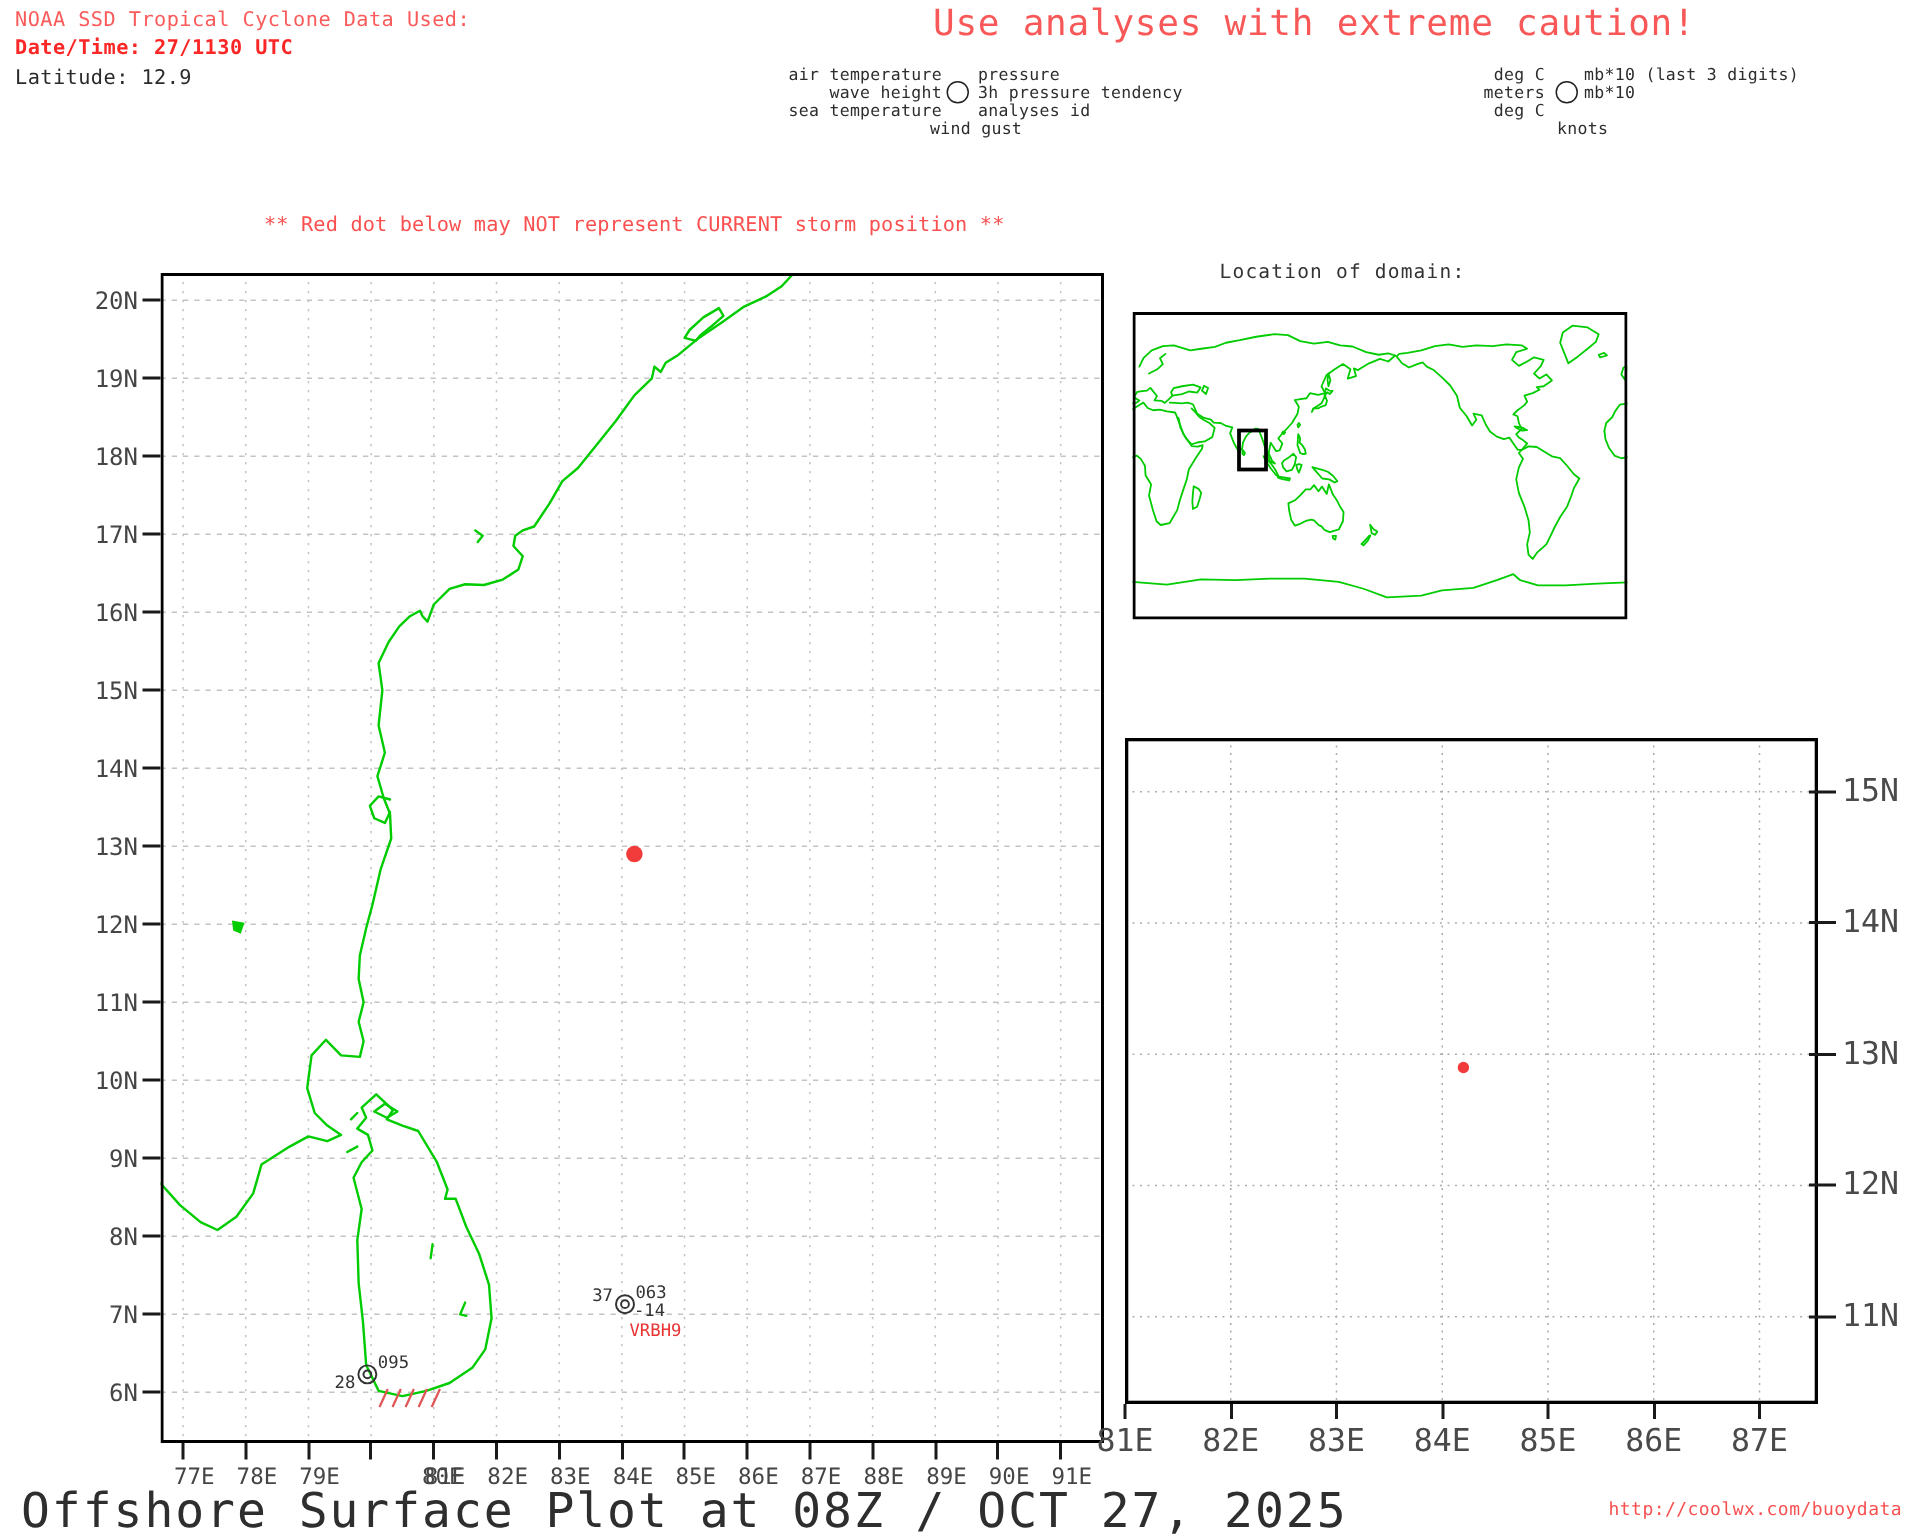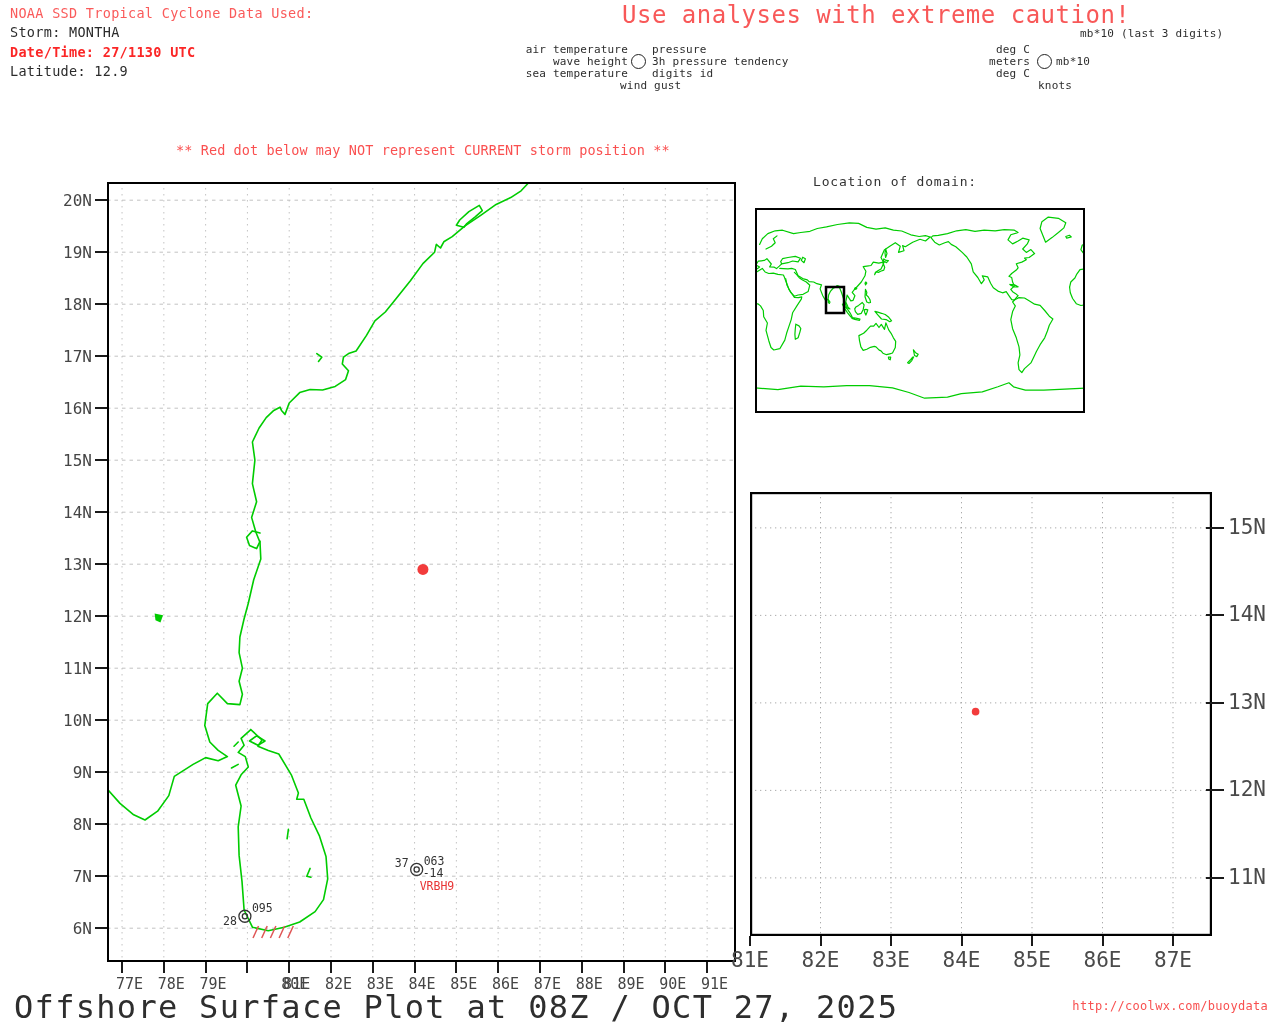--- a/index.html
+++ b/index.html
@@ -27,42 +27,41 @@
   #footer-title{position:absolute;left:14px;top:988px;font-size:32px;letter-spacing:1.3px;color:#2e2e2e;white-space:nowrap;}
   #footer-url{position:absolute;right:12px;top:999px;font-size:12px;letter-spacing:0.3px;color:#f85050;white-space:nowrap;}
 </style>
 </head>
 <body>
 
 <div id="plot">
 
   <div id="hdr">
     <div class="hred">NOAA SSD Tropical Cyclone Data Used:</div>
-    <div>Storm: MONTHA</div>
     <div class="hred2">Date/Time: 27/1130 UTC</div>
     <div>Latitude: 12.9</div>
   </div>
 
   <div id="caution">Use analyses with extreme caution!</div>
 
   <div class="lg lgr" style="right:652px;top:43px;">air temperature</div>
   <div class="lg lgr" style="right:652px;top:55px;">wave height</div>
   <div class="lg lgr" style="right:652px;top:67px;">sea temperature</div>
   <div class="lg" style="left:620px;top:79px;">wind gust</div>
   <div class="lgcirc" style="left:631px;top:54px;"></div>
   <div class="lg" style="left:652px;top:43px;">pressure</div>
   <div class="lg" style="left:652px;top:55px;">3h pressure tendency</div>
-  <div class="lg" style="left:652px;top:67px;">digits id</div>
+  <div class="lg" style="left:652px;top:67px;">analyses id</div>
 
   <div class="lg lgr" style="right:250px;top:43px;">deg C</div>
   <div class="lg lgr" style="right:250px;top:55px;">meters</div>
   <div class="lg lgr" style="right:250px;top:67px;">deg C</div>
   <div class="lg" style="left:1038px;top:79px;">knots</div>
   <div class="lgcirc" style="left:1037px;top:54px;"></div>
-  <div class="lg" style="left:1056px;top:27px;margin-left:24px;">mb*10 (last 3 digits)</div>
+  <div class="lg" style="left:1056px;top:43px;">mb*10 (last 3 digits)</div>
   <div class="lg" style="left:1056px;top:55px;">mb*10</div>
 
   <div id="warning">** Red dot below may NOT represent CURRENT storm position **</div>
 
   <div class="mapbox" style="left:107px;top:182px;width:629px;height:780px;">
     <svg id="main-svg" width="629" height="780" viewBox="0 0 629 780">
         <line x1="0" y1="746.2" x2="629" y2="746.2" stroke="#c3c3c3" stroke-width="1" stroke-dasharray="3.5,4"></line>
         <line x1="0" y1="694.2" x2="629" y2="694.2" stroke="#c3c3c3" stroke-width="1" stroke-dasharray="3.5,4"></line>
         <line x1="0" y1="642.2" x2="629" y2="642.2" stroke="#c3c3c3" stroke-width="1" stroke-dasharray="3.5,4"></line>
         <line x1="0" y1="590.2" x2="629" y2="590.2" stroke="#c3c3c3" stroke-width="1" stroke-dasharray="3.5,4"></line>

